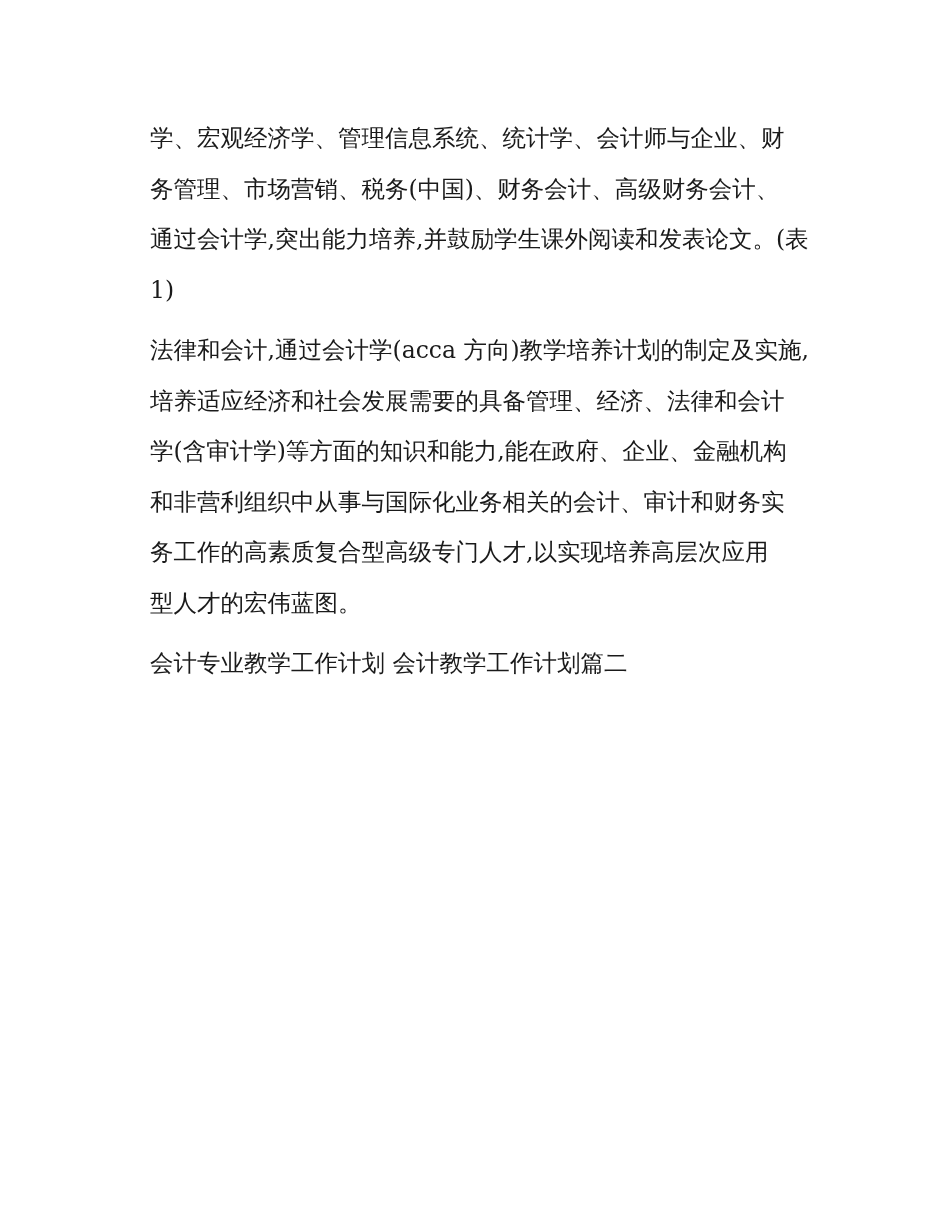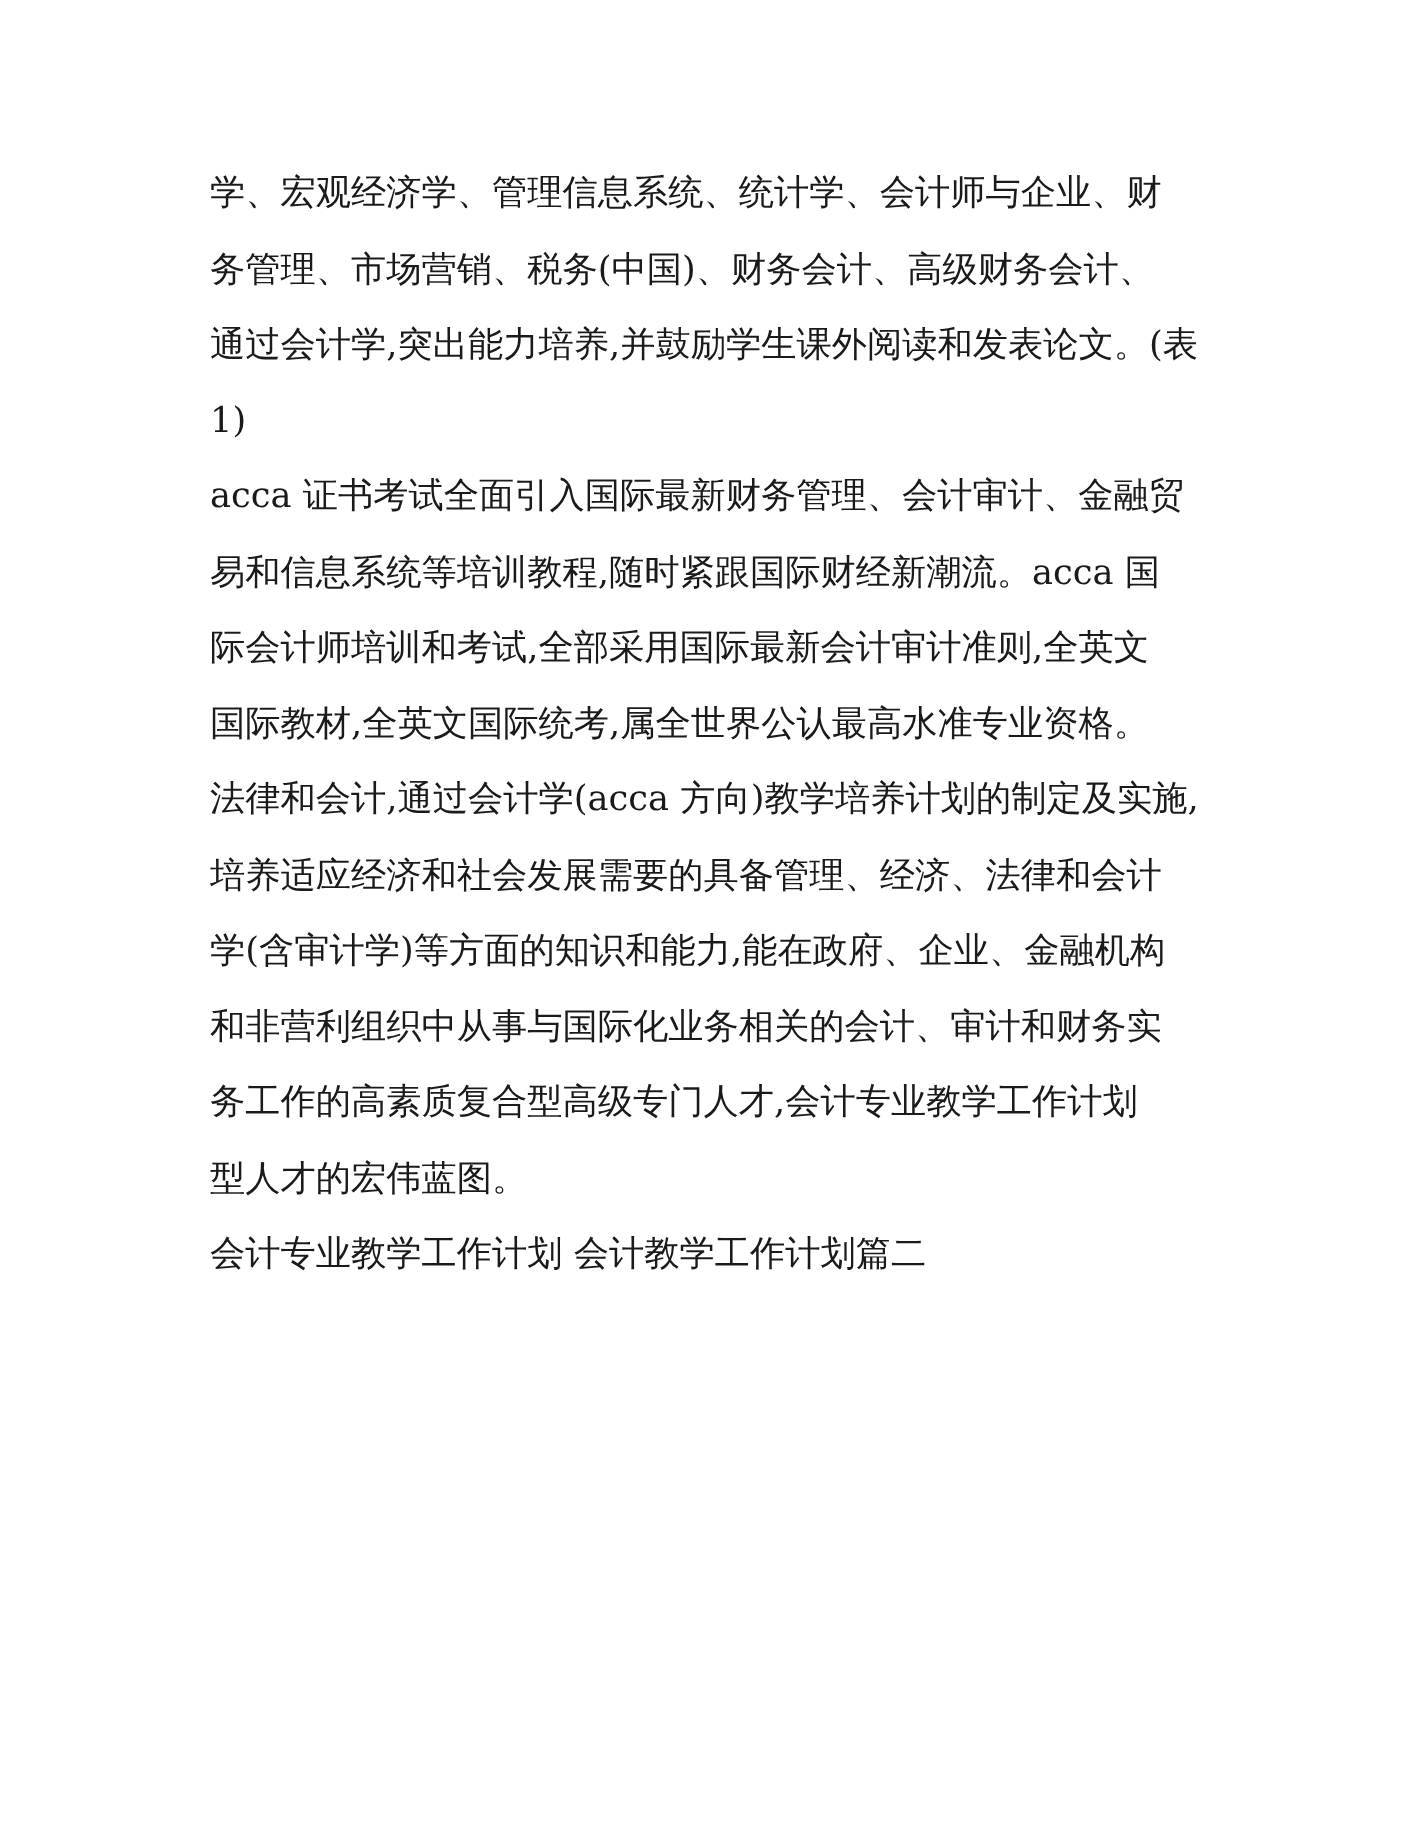--- a/index.html
+++ b/index.html
@@ -17,21 +17,21 @@
       position: absolute;
       left: 140px;
       top: 103px;
       width: 680px;
       color: #1a1a1a;
       font-family: "DejaVu Serif", "Liberation Serif", serif;
       font-size: 23.5px;
       line-height: 50.5px;
     }
     .para {
-      margin: 0;
+      margin: 10px;
       padding: 0;
       white-space: normal;
     }
     .line {
       display: block;
       white-space: nowrap;
       height: 50.5px;
     }
   </style>
 </head>
@@ -39,33 +39,27 @@
 
 <div class="page">
 
   <p class="para">
     <span class="line">学、宏观经济学、管理信息系统、统计学、会计师与企业、财</span>
     <span class="line">务管理、市场营销、税务(中国)、财务会计、高级财务会计、</span>
     <span class="line">通过会计学,突出能力培养,并鼓励学生课外阅读和发表论文。(表</span>
     <span class="line">1)</span>
   </p>
 
-  <p class="para">
-    <span class="line">acca 证书考试全面引入国际最新财务管理、会计审计、金融贸</span>
-    <span class="line">易和信息系统等培训教程,随时紧跟国际财经新潮流。acca 国</span>
-    <span class="line">际会计师培训和考试,全部采用国际最新会计审计准则,全英文</span>
-    <span class="line">国际教材,全英文国际统考,属全世界公认最高水准专业资格。</span>
-  </p>
 
   <p class="para">
     <span class="line">法律和会计,通过会计学(acca 方向)教学培养计划的制定及实施,</span>
     <span class="line">培养适应经济和社会发展需要的具备管理、经济、法律和会计</span>
     <span class="line">学(含审计学)等方面的知识和能力,能在政府、企业、金融机构</span>
     <span class="line">和非营利组织中从事与国际化业务相关的会计、审计和财务实</span>
-    <span class="line">务工作的高素质复合型高级专门人才,会计专业教学工作计划</span>
+    <span class="line">务工作的高素质复合型高级专门人才,以实现培养高层次应用</span>
     <span class="line">型人才的宏伟蓝图。</span>
   </p>
 
   <p class="para">
     <span class="line">会计专业教学工作计划 会计教学工作计划篇二</span>
   </p>
 
 
 </div>
 

